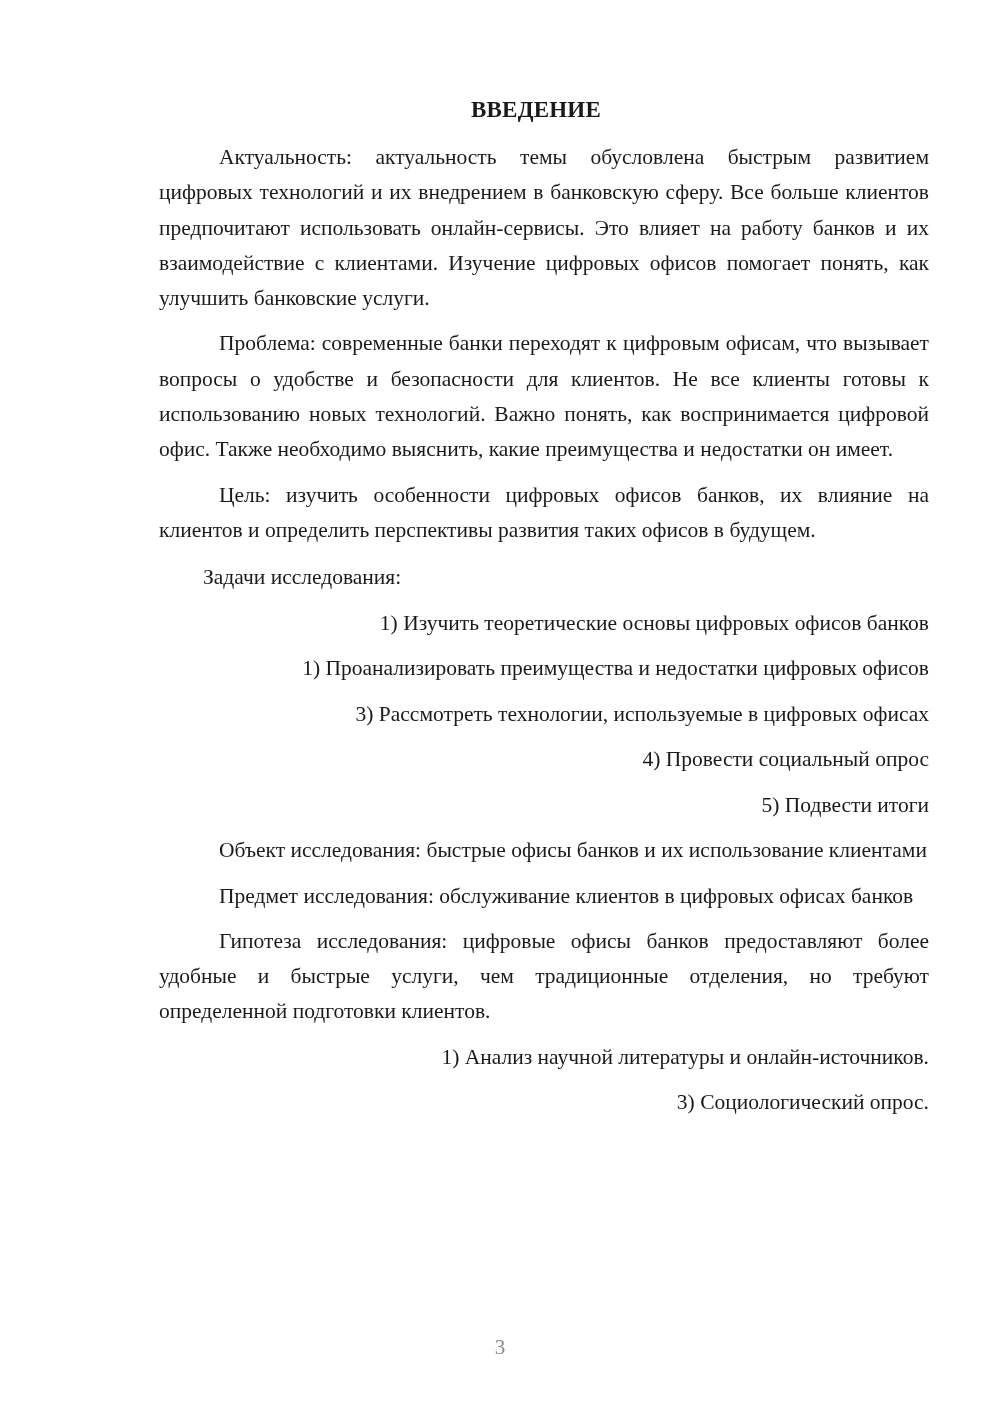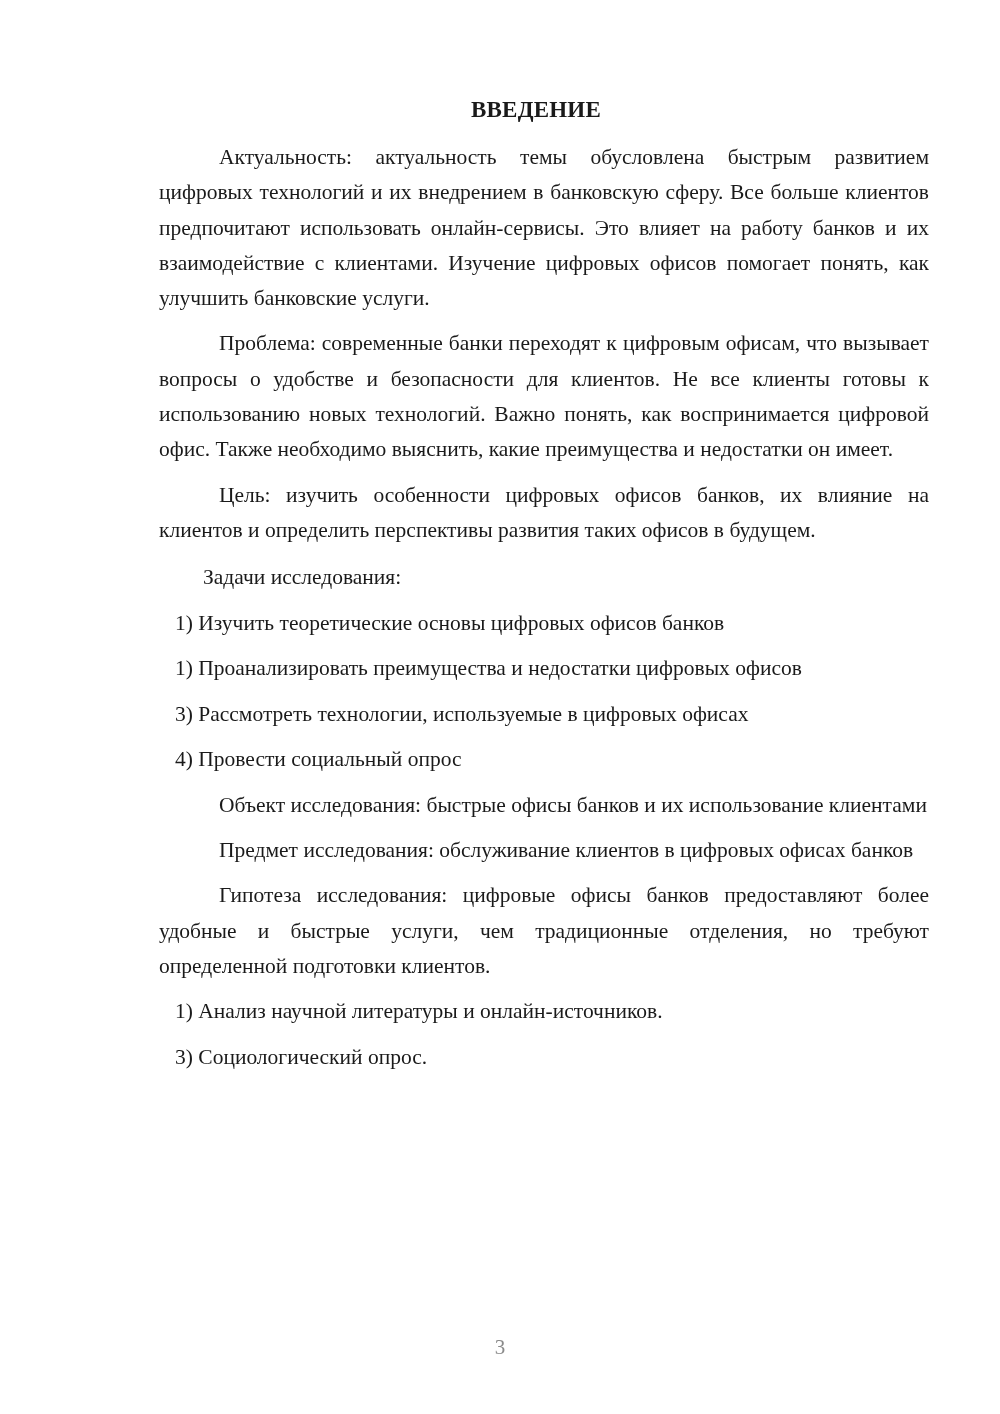--- a/index.html
+++ b/index.html
@@ -37,20 +37,21 @@
       margin: 0 0 10px 16px;
     }
     .label-line {
       text-indent: 60px;
       margin: 12px 0 10px 0;
     }
     .list {
       margin: 0 0 10px 0;
       padding: 0;
       list-style: none;
+      text-align: right;
     }
     .list-item {
       padding-left: 32px;
       margin: 0 0 10.3px 0;
     }
     .list-item:last-child {
       margin-bottom: 10px;
     }
     .page-number {
       position: absolute;
@@ -75,20 +76,21 @@
 
   <p class="para">Цель: изучить особенности цифровых офисов банков, их влияние на клиентов и определить перспективы развития таких офисов в будущем.</p>
 
   <p class="label-line">Задачи исследования:</p>
 
   <ul class="list">
     <li class="list-item">1) Изучить теоретические основы цифровых офисов банков</li>
     <li class="list-item">1) Проанализировать преимущества и недостатки цифровых офисов</li>
     <li class="list-item">3) Рассмотреть технологии, используемые в цифровых офисах</li>
     <li class="list-item">4) Провести социальный опрос</li>
+    <li class="list-item">5) Подвести итоги</li>
   </ul>
 
   <p class="para">Объект исследования: быстрые офисы банков и их использование клиентами</p>
 
   <p class="para">Предмет исследования: обслуживание клиентов в цифровых офисах банков</p>
 
   <p class="para">Гипотеза исследования: цифровые офисы банков предоставляют более удобные и быстрые услуги, чем традиционные отделения, но требуют определенной подготовки клиентов.</p>
 
 
   <ul class="list">

